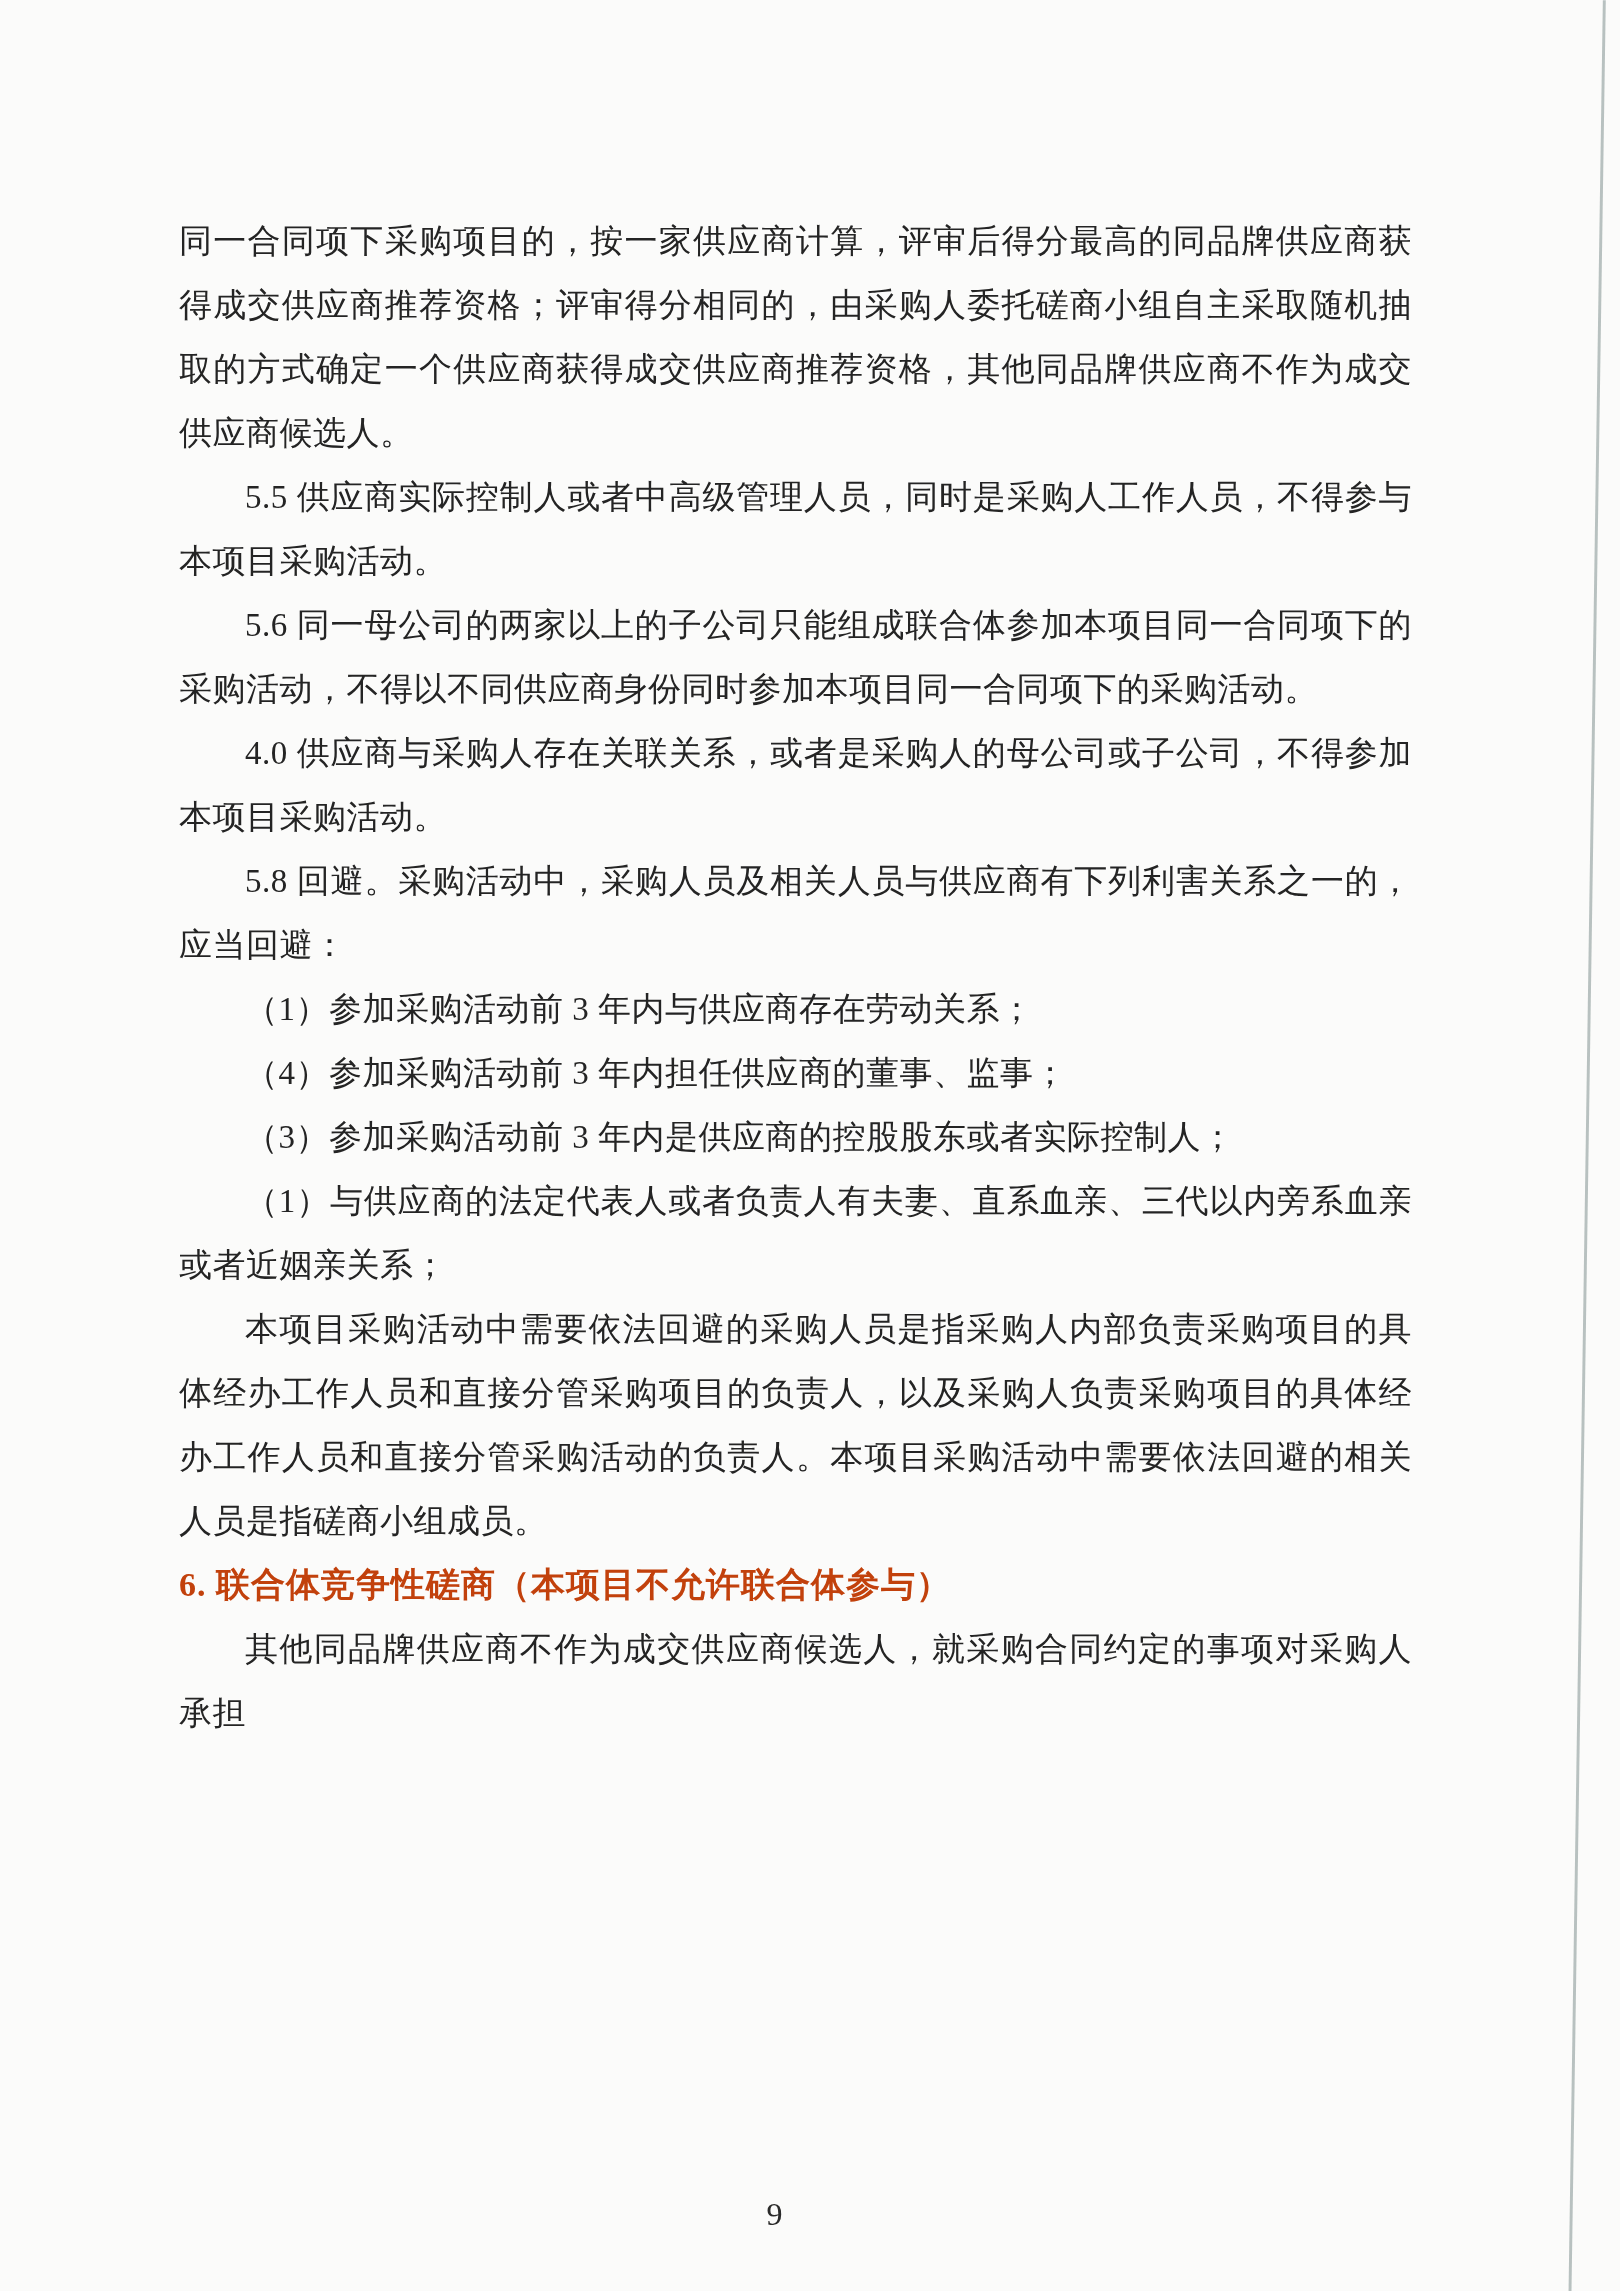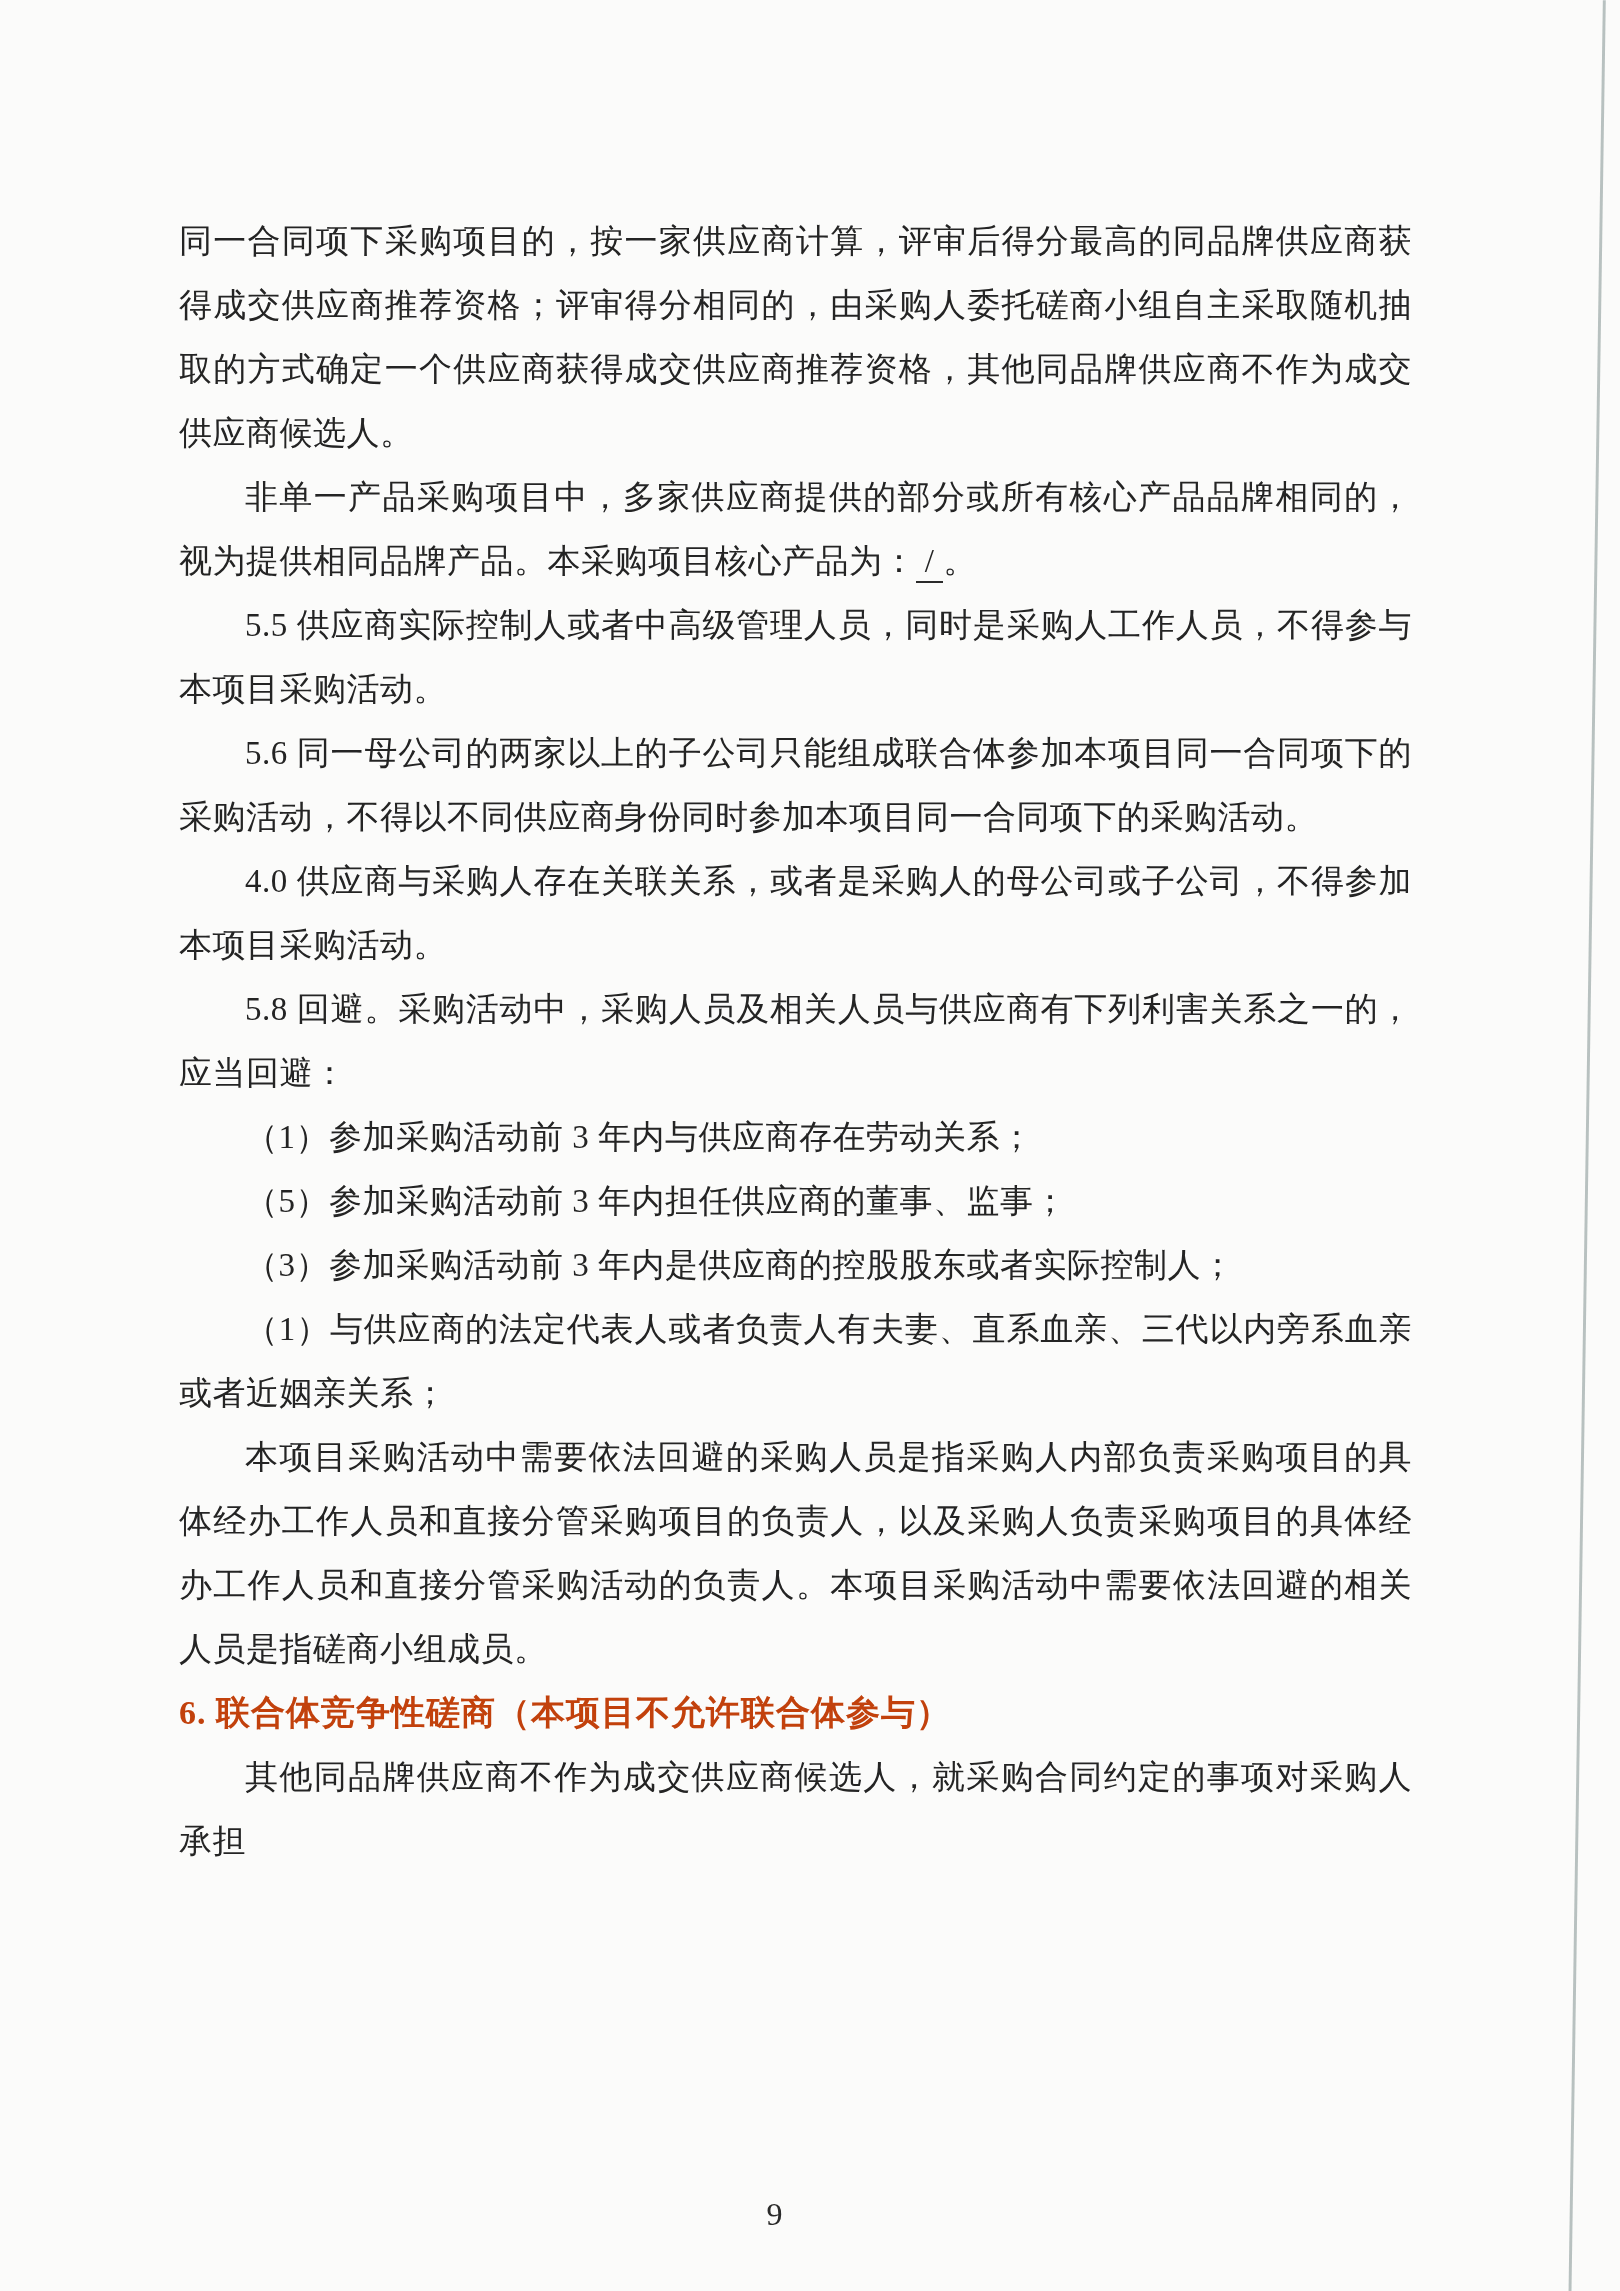--- a/index.html
+++ b/index.html
@@ -72,33 +72,32 @@
 
 <div class="page">
 
   <svg class="scan-line" width="1620" height="2292" viewBox="0 0 1653 2338" aria-hidden="true">
     <line x1="1637" y1="0" x2="1602" y2="2338" stroke="#b8c1c0" stroke-width="3"></line>
   </svg>
 
   <main class="content">
     <p class="para">同一合同项下采购项目的，按一家供应商计算，评审后得分最高的同品牌供应商获得成交供应商推荐资格；评审得分相同的，由采购人委托磋商小组自主采取随机抽取的方式确定一个供应商获得成交供应商推荐资格，其他同品牌供应商不作为成交供应商候选人。</p>
 
-    <p class="para indent"><span>非单一产品采购项目中，多家供应商提供的部分或所有核心产品品牌相同的，视为提供相同品牌产品。本采购项目核心产品为：</span><span class="blank">/</span><span>。</span></p>
 
     <p class="para indent">5.5 供应商实际控制人或者中高级管理人员，同时是采购人工作人员，不得参与本项目采购活动。</p>
 
     <p class="para indent">5.6 同一母公司的两家以上的子公司只能组成联合体参加本项目同一合同项下的采购活动，不得以不同供应商身份同时参加本项目同一合同项下的采购活动。</p>
 
     <p class="para indent">4.0 供应商与采购人存在关联关系，或者是采购人的母公司或子公司，不得参加本项目采购活动。</p>
 
     <p class="para indent">5.8 回避。采购活动中，采购人员及相关人员与供应商有下列利害关系之一的，应当回避：</p>
 
     <p class="para indent">（1）参加采购活动前 3 年内与供应商存在劳动关系；</p>
 
-    <p class="para indent">（5）参加采购活动前 3 年内担任供应商的董事、监事；</p>
+    <p class="para indent">（4）参加采购活动前 3 年内担任供应商的董事、监事；</p>
 
     <p class="para indent">（3）参加采购活动前 3 年内是供应商的控股股东或者实际控制人；</p>
 
     <p class="para indent">（1）与供应商的法定代表人或者负责人有夫妻、直系血亲、三代以内旁系血亲或者近姻亲关系；</p>
 
 
     <p class="para indent">本项目采购活动中需要依法回避的采购人员是指采购人内部负责采购项目的具体经办工作人员和直接分管采购项目的负责人，以及采购人负责采购项目的具体经办工作人员和直接分管采购活动的负责人。本项目采购活动中需要依法回避的相关人员是指磋商小组成员。</p>
 
 
     <p class="para heading">6. 联合体竞争性磋商（本项目不允许联合体参与）</p>

